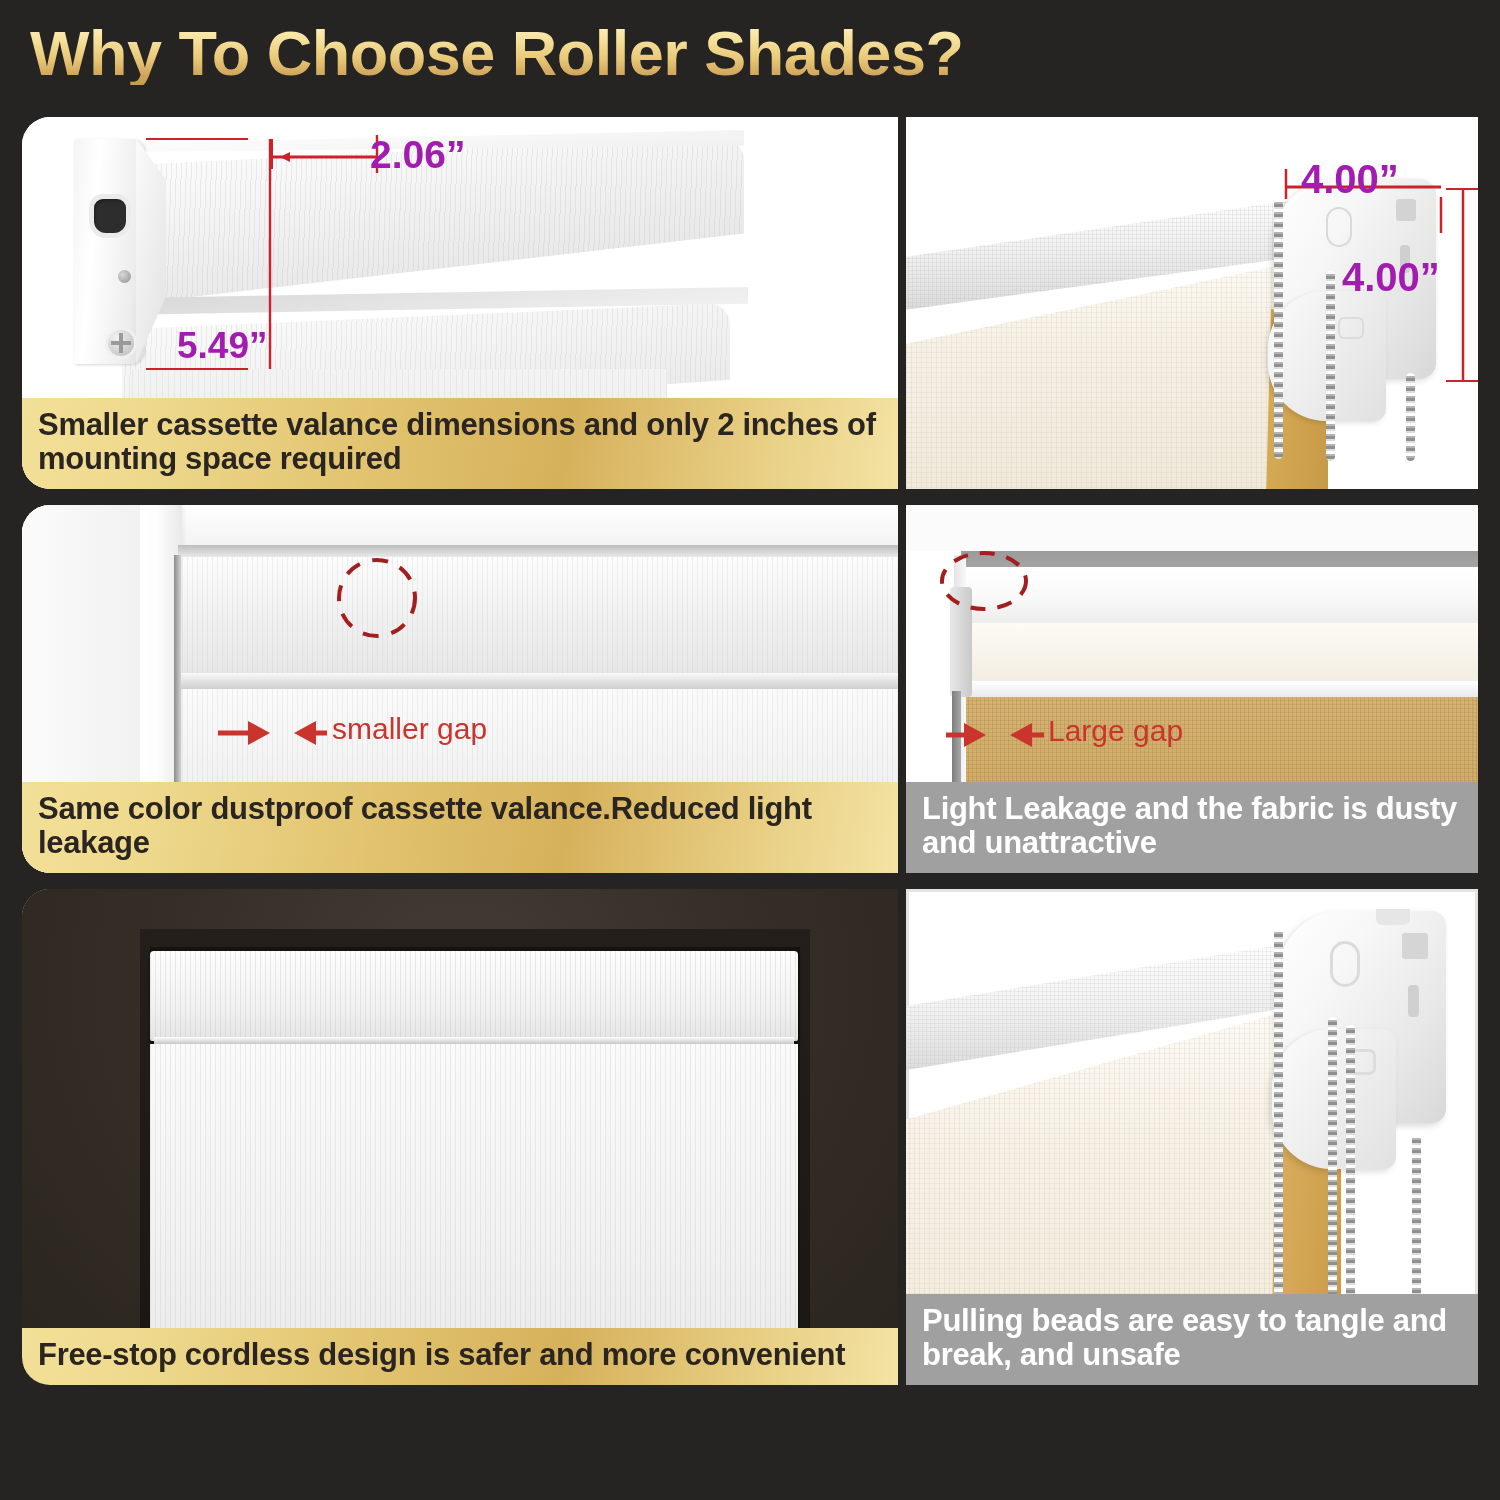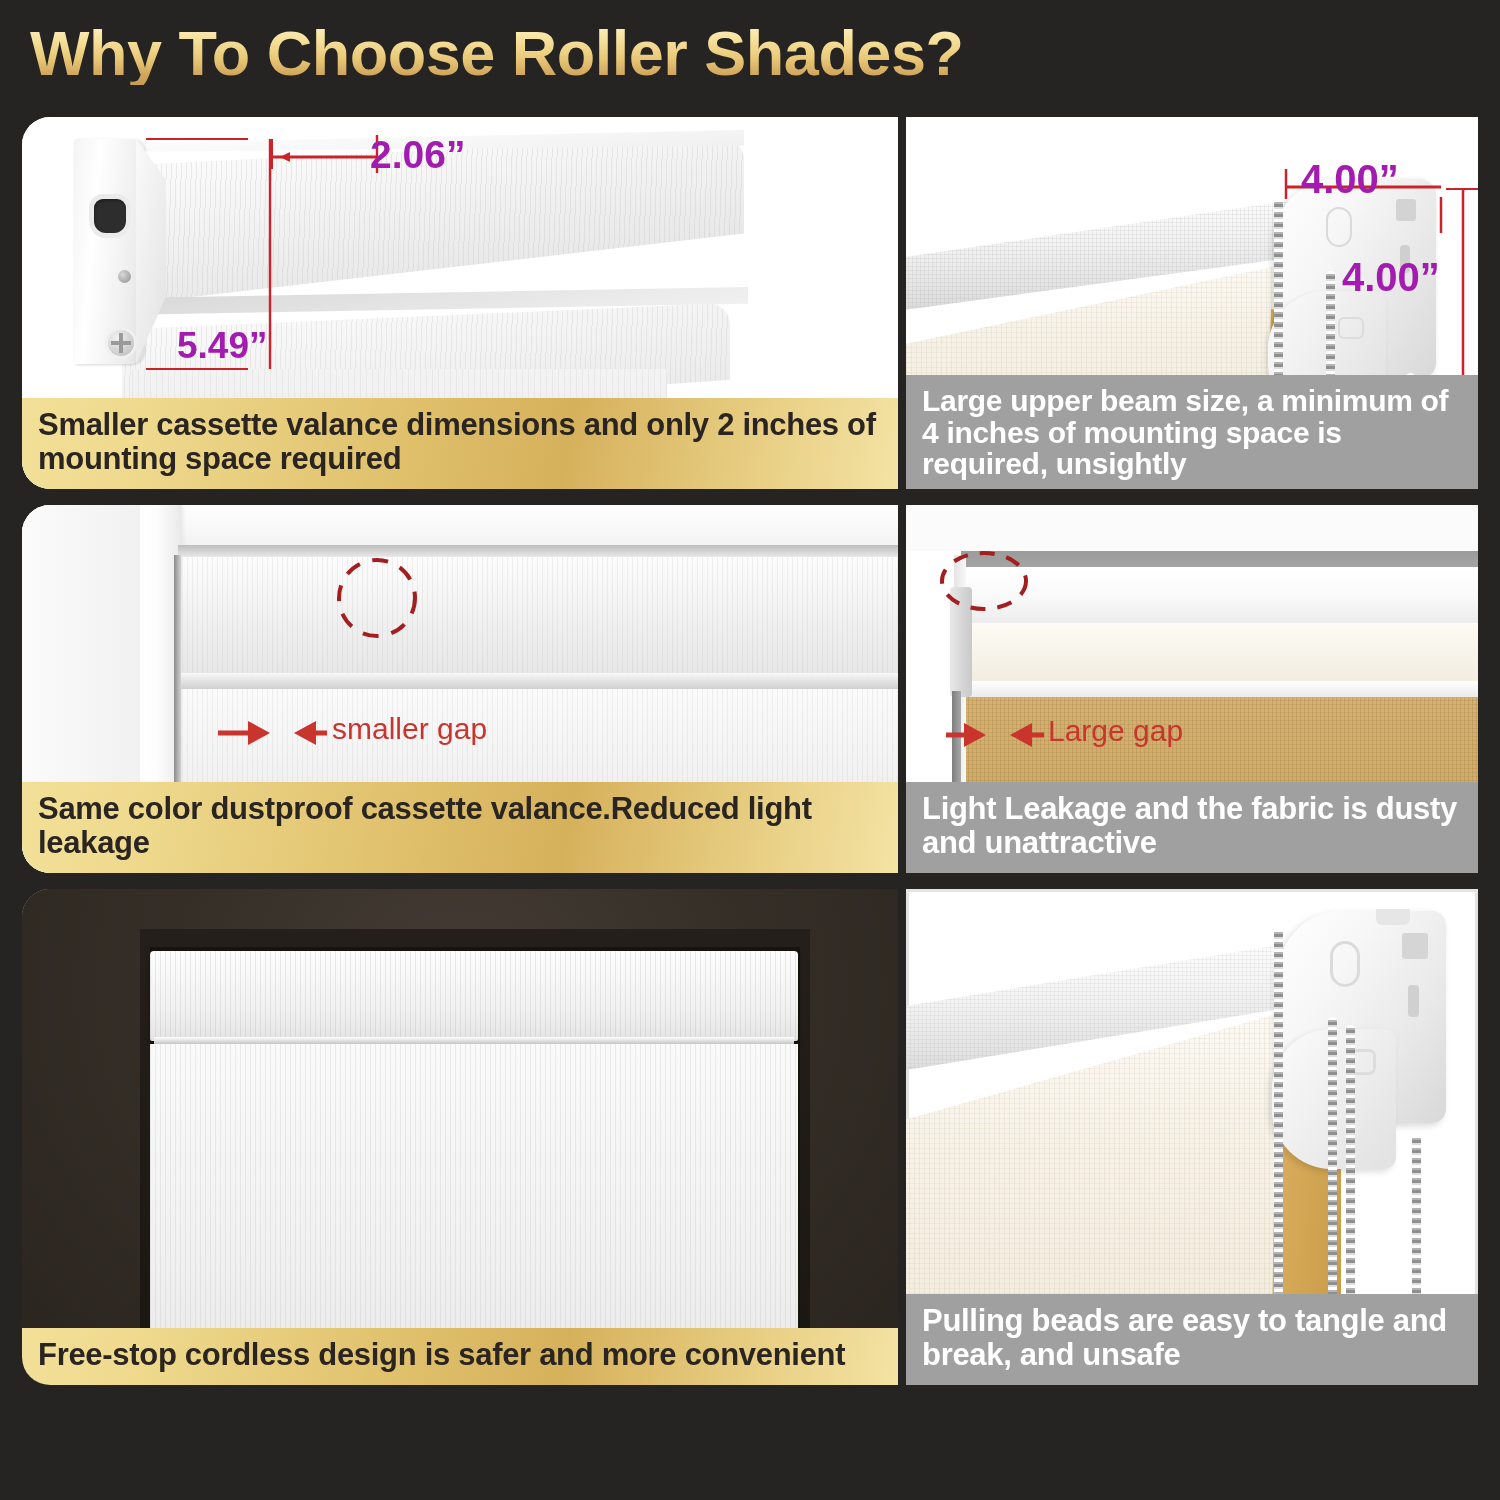--- a/index.html
+++ b/index.html
@@ -379,21 +379,20 @@
         <line x1="535" y1="56" x2="535" y2="92" stroke="#cc2229" stroke-width="2.5"></line>
         <line x1="380" y1="46" x2="535" y2="46" stroke="#cc2229" stroke-width="3"></line>
         <line x1="540" y1="48" x2="572" y2="48" stroke="#cc2229" stroke-width="2"></line>
         <line x1="540" y1="240" x2="572" y2="240" stroke="#cc2229" stroke-width="2"></line>
         <line x1="557" y1="48" x2="557" y2="240" stroke="#cc2229" stroke-width="2.5"></line>
       </svg>
 
       <div class="dim" style="left:395px; top:16px; font-size:40px;">4.00”</div>
       <div class="dim" style="left:436px; top:114px; font-size:40px;">4.00”</div>
     </div>
-    <div class="caption gray three">Large upper beam size, a minimum of 4 inches of mounting space is required, unsightly</div>
   </div>
 
   <div class="panel left r2">
     <div class="art p3bg">
       <div class="p3-wallL"></div>
       <div class="p3-frameT"></div>
       <div class="p3-frameV"></div>
       <div class="p3-head"></div>
       <div class="p3-shade1"></div>
       <div class="p3-rail"></div>

